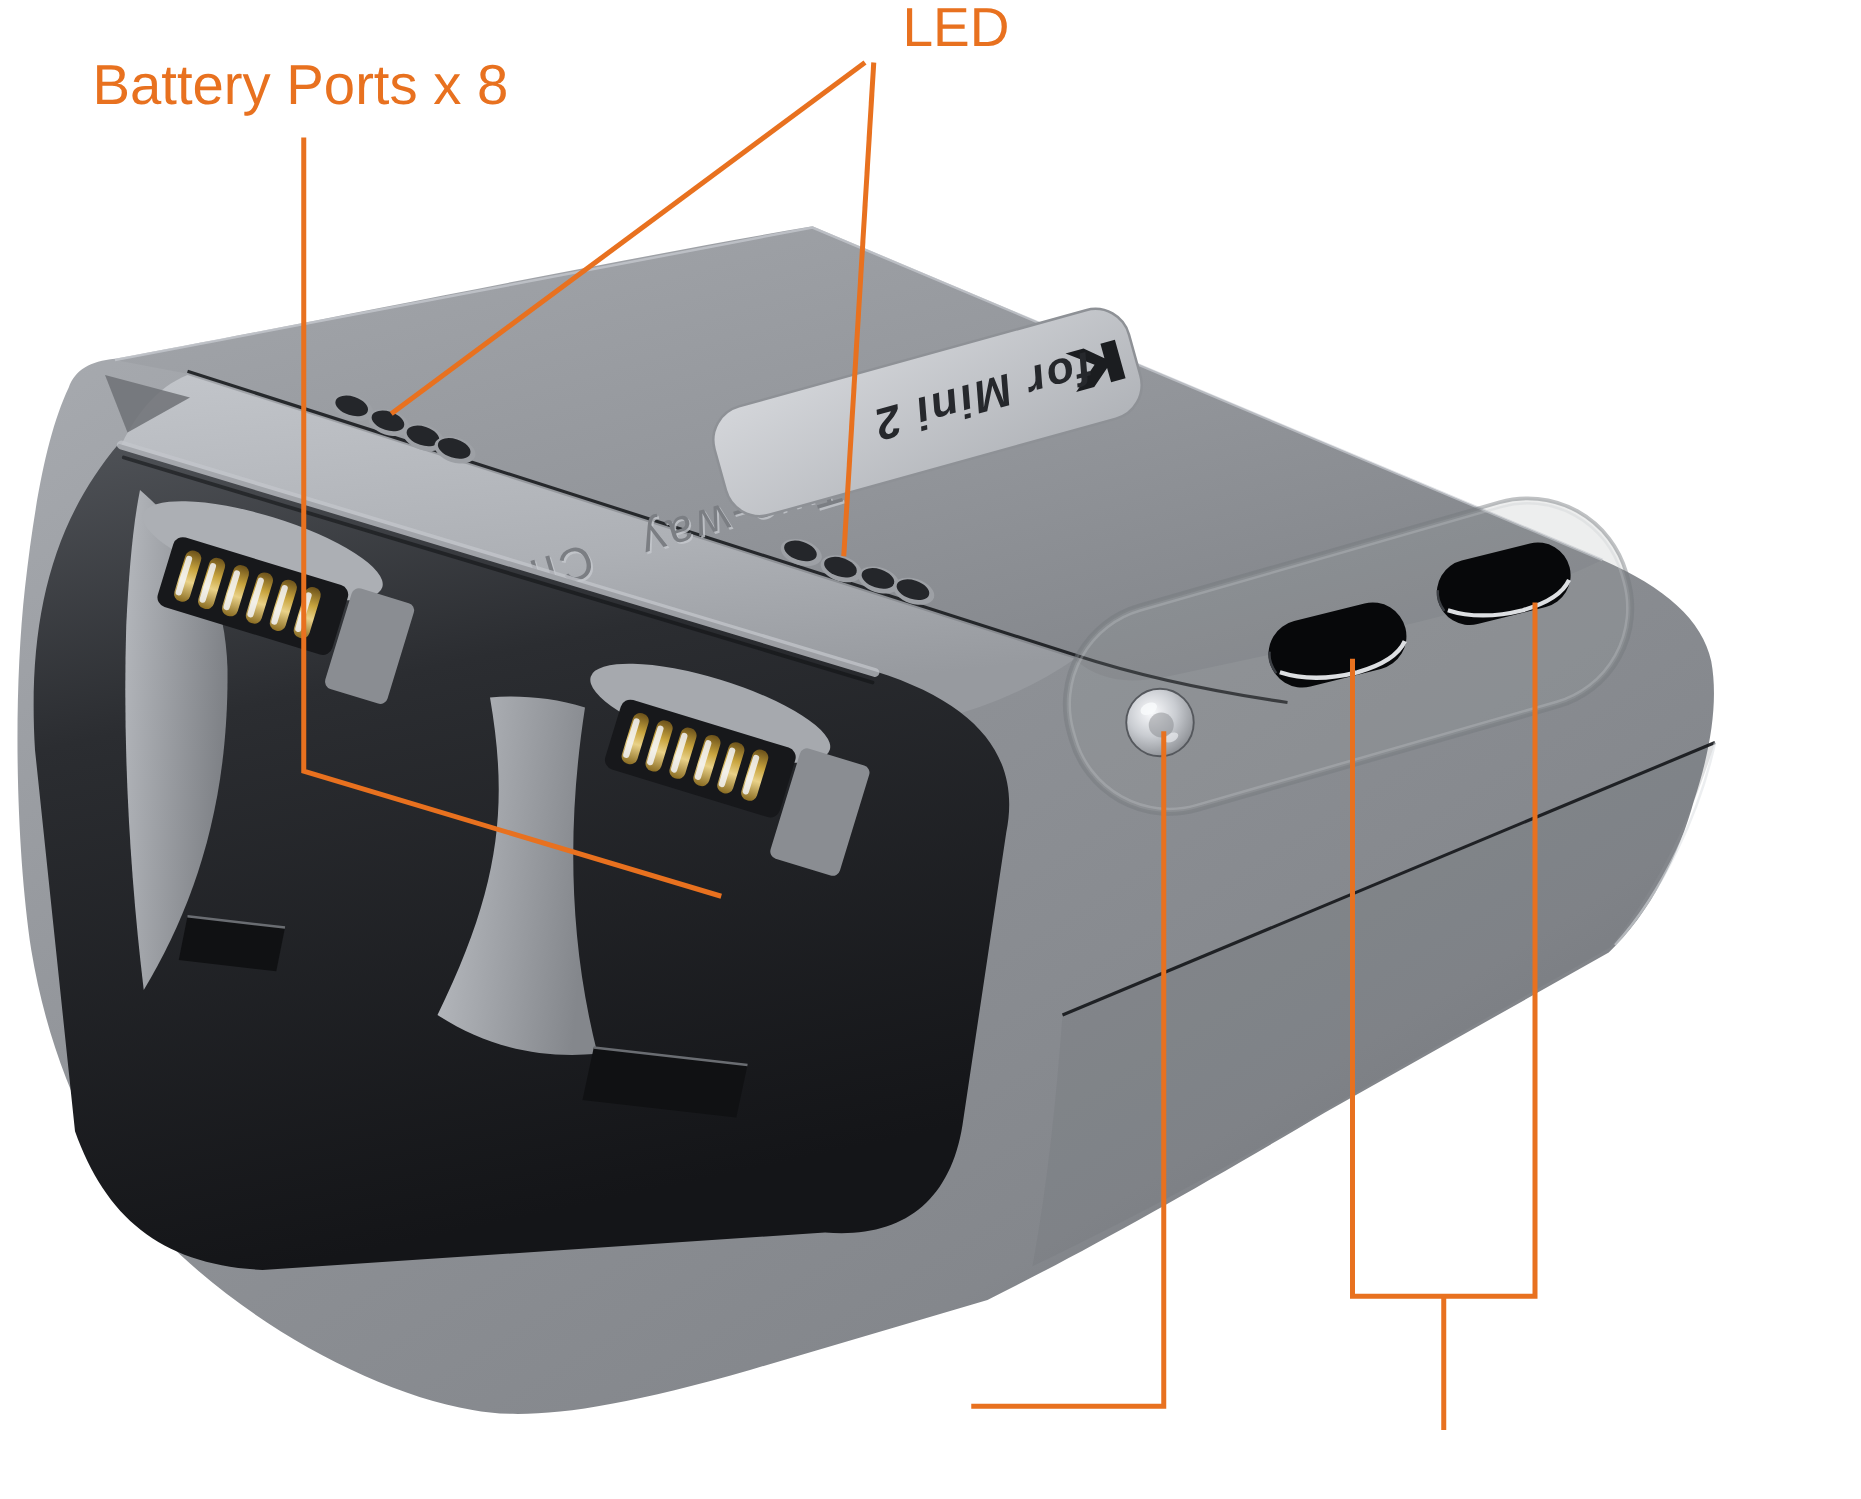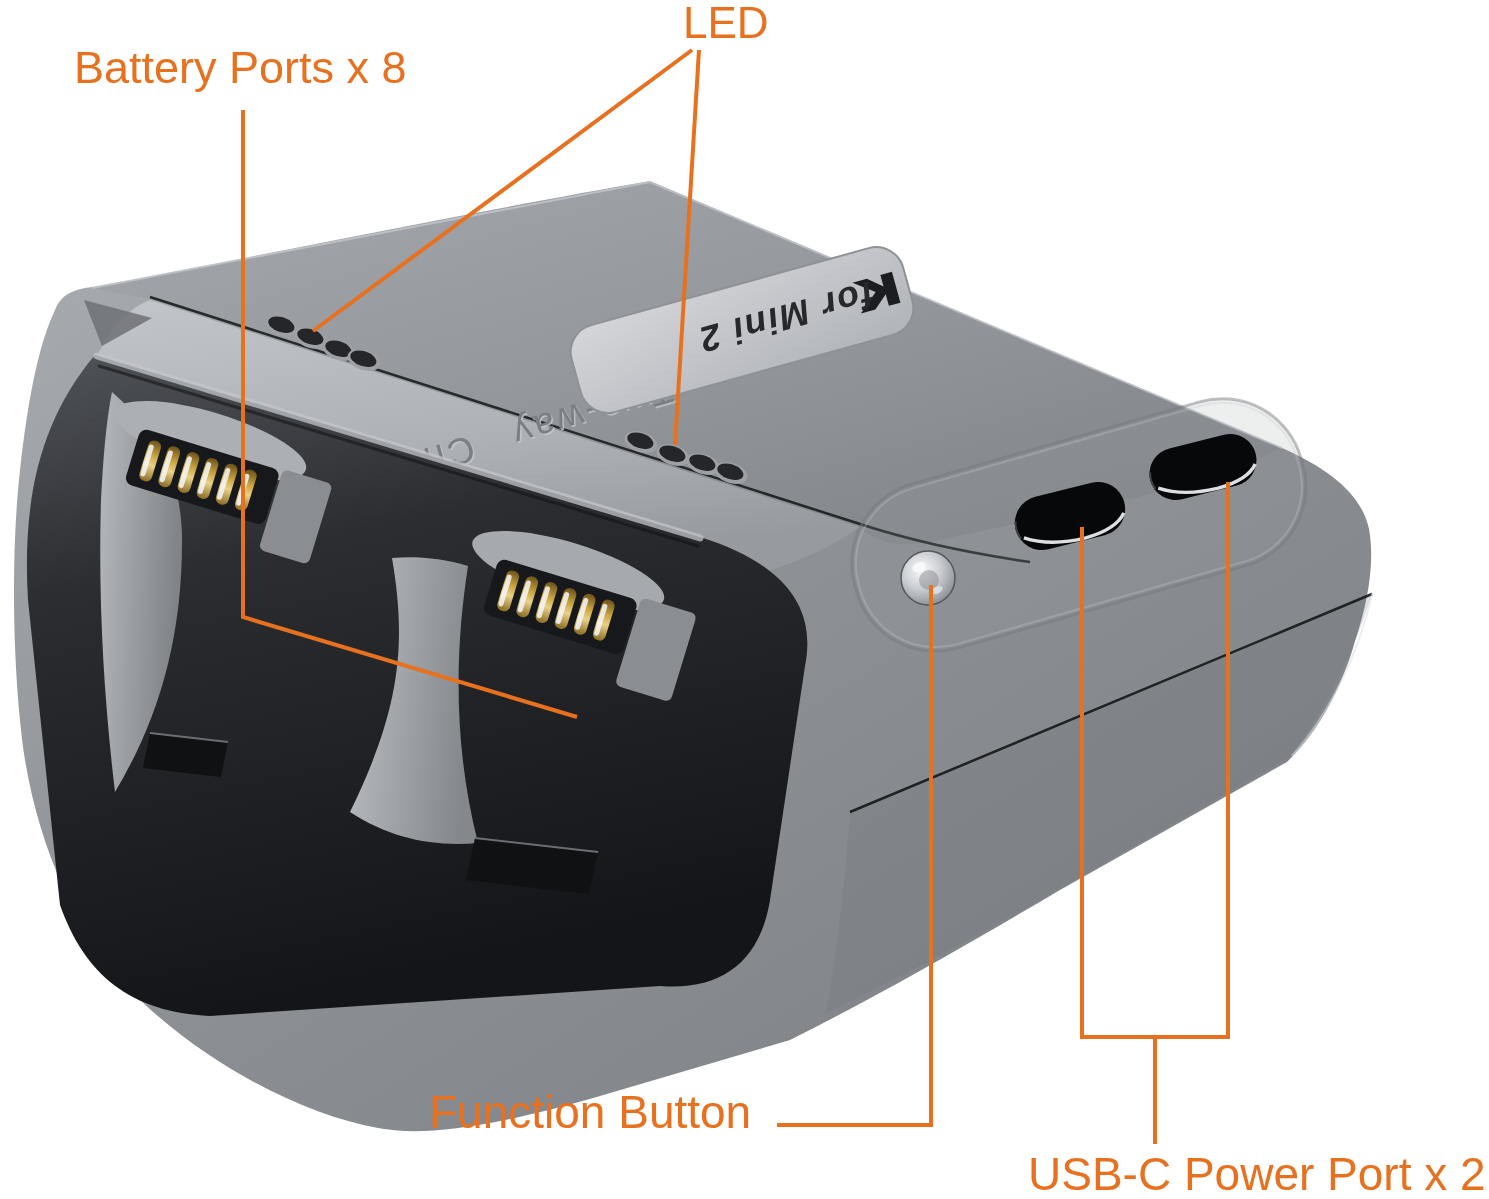--- a/index.html
+++ b/index.html
@@ -2,21 +2,21 @@
 <html><head>
 <meta charset="utf-8">
 <style>
   html,body{margin:0;padding:0;background:#ffffff;}
   .stage{position:relative;width:1489px;height:1199px;background:#ffffff;overflow:hidden;
          font-family:"Liberation Sans",sans-serif;}
   .stage svg{position:absolute;left:0;top:0;}
   .callout-label{position:absolute;color:#E8711F;white-space:nowrap;line-height:1.05;
                  font-family:"Liberation Sans",sans-serif;}
   #lbl-battery{left:74px;top:44px;font-size:45px;}
-  #lbl-led{left:683px;top:0px;font-size:44px;}
+  #lbl-led{left:722px;top:0px;font-size:44px;}
   #lbl-func{left:429px;top:1088px;font-size:46px;}
   #lbl-usb{left:1028px;top:1150px;font-size:46px;}
   .engraving{font-size:37px;letter-spacing:3px;word-spacing:26px;font-family:"Liberation Sans",sans-serif;}
   .platetext{font-size:36px;font-weight:bold;font-style:italic;letter-spacing:2px;
              font-family:"Liberation Sans",sans-serif;}
 </style>
 </head>
 <body>
 
 <div class="stage">
@@ -229,15 +229,13 @@
     <path d="M 243,110 L 243,617 L 577,717"></path>
     <path d="M 692,50 L 313,331"></path>
     <path d="M 699,50 L 675,445"></path>
     <path d="M 931,585 L 931,1125 L 777,1125"></path>
     <path d="M 1082,527 L 1082,1037 L 1228,1037 L 1228,482 M 1155,1037 L 1155,1144"></path>
   </g>
 </svg>
 
   <div id="lbl-battery" class="callout-label">Battery Ports x 8</div>
   <div id="lbl-led" class="callout-label">LED</div>
-  <div id="lbl-func" class="callout-label">Function Button</div>
-  <div id="lbl-usb" class="callout-label">USB-C Power Port x 2</div>
 </div>
 
 </body></html>

